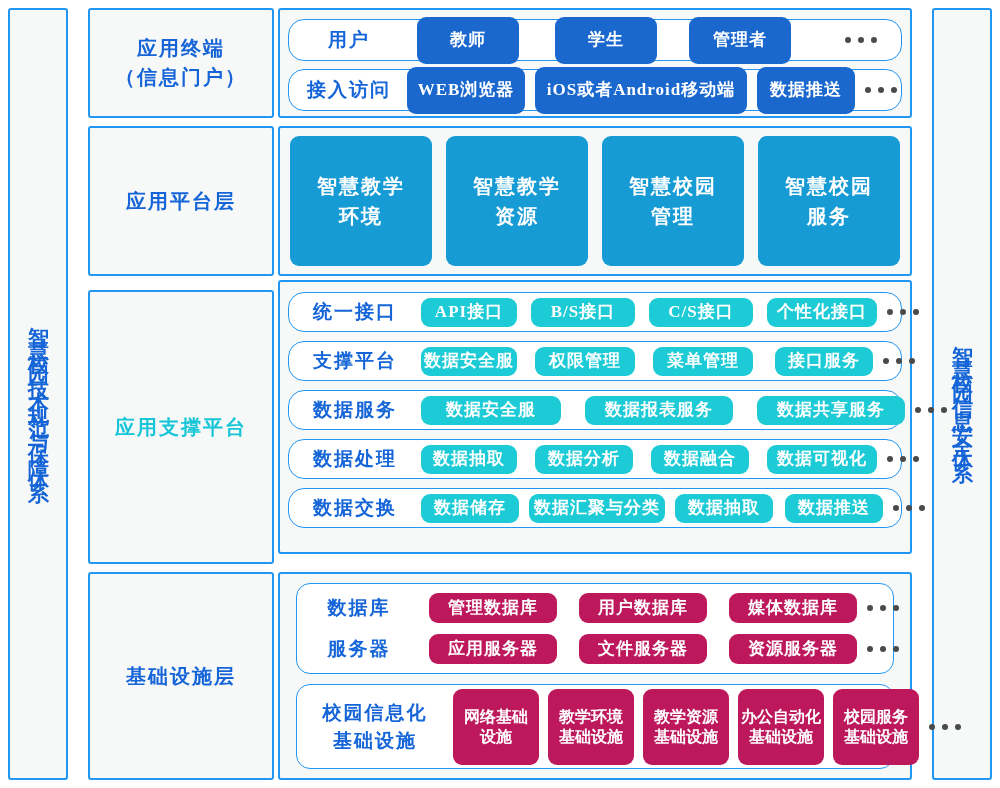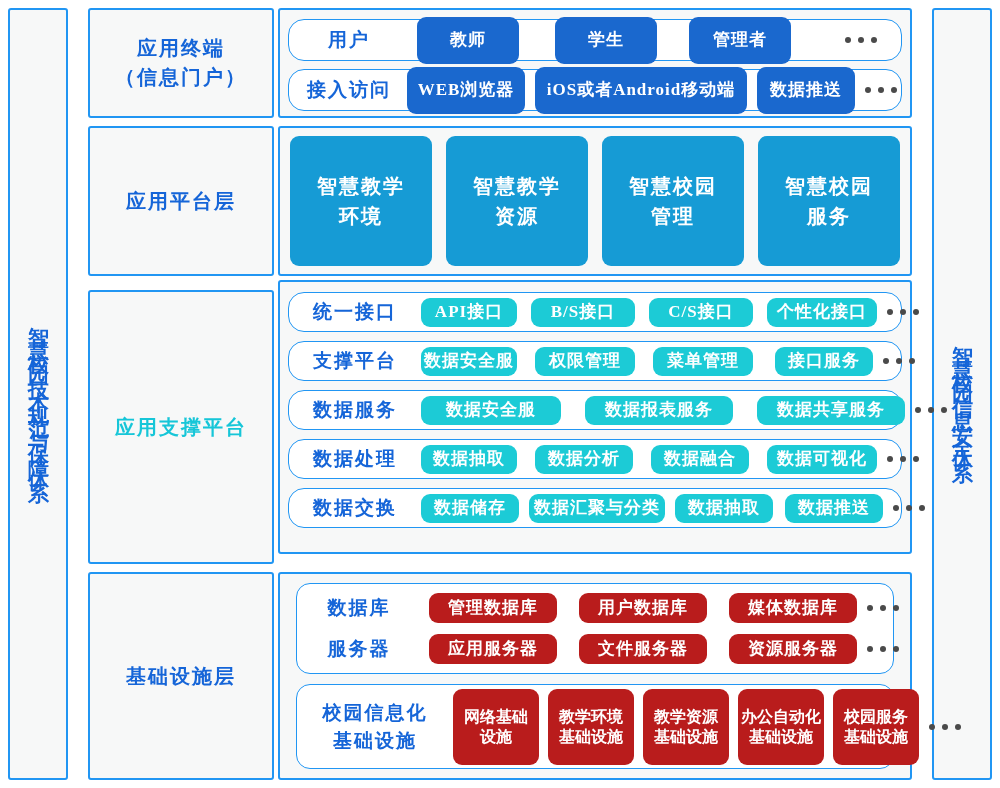--- a/index.html
+++ b/index.html
@@ -79,21 +79,21 @@
   .pill{
     border-radius:9px;
     color:#ffffff;
     font-size:17px;font-weight:600;letter-spacing:1px;
     display:flex;align-items:center;justify-content:center;
     white-space:nowrap;box-sizing:border-box;
     text-align:center;line-height:1.2;
   }
   .pill.blue{background:#1a68ce;}
   .pill.cyan{background:#1ccbd6;}
-  .pill.green{background:#b91c1c;}
+  .pill.green{background:#be185d;}
 
   .dots{
     display:flex;align-items:center;gap:7px;
     flex:0 0 auto;margin-left:auto;padding:0 14px 0 10px;
   }
   .dots i{width:6px;height:6px;border-radius:50%;background:#4a4a4a;display:block;}
 
   
   #sec-terminal{top:8px;height:110px;padding:9px 8px;gap:8px;}
   #sec-terminal .row{height:42px;}

